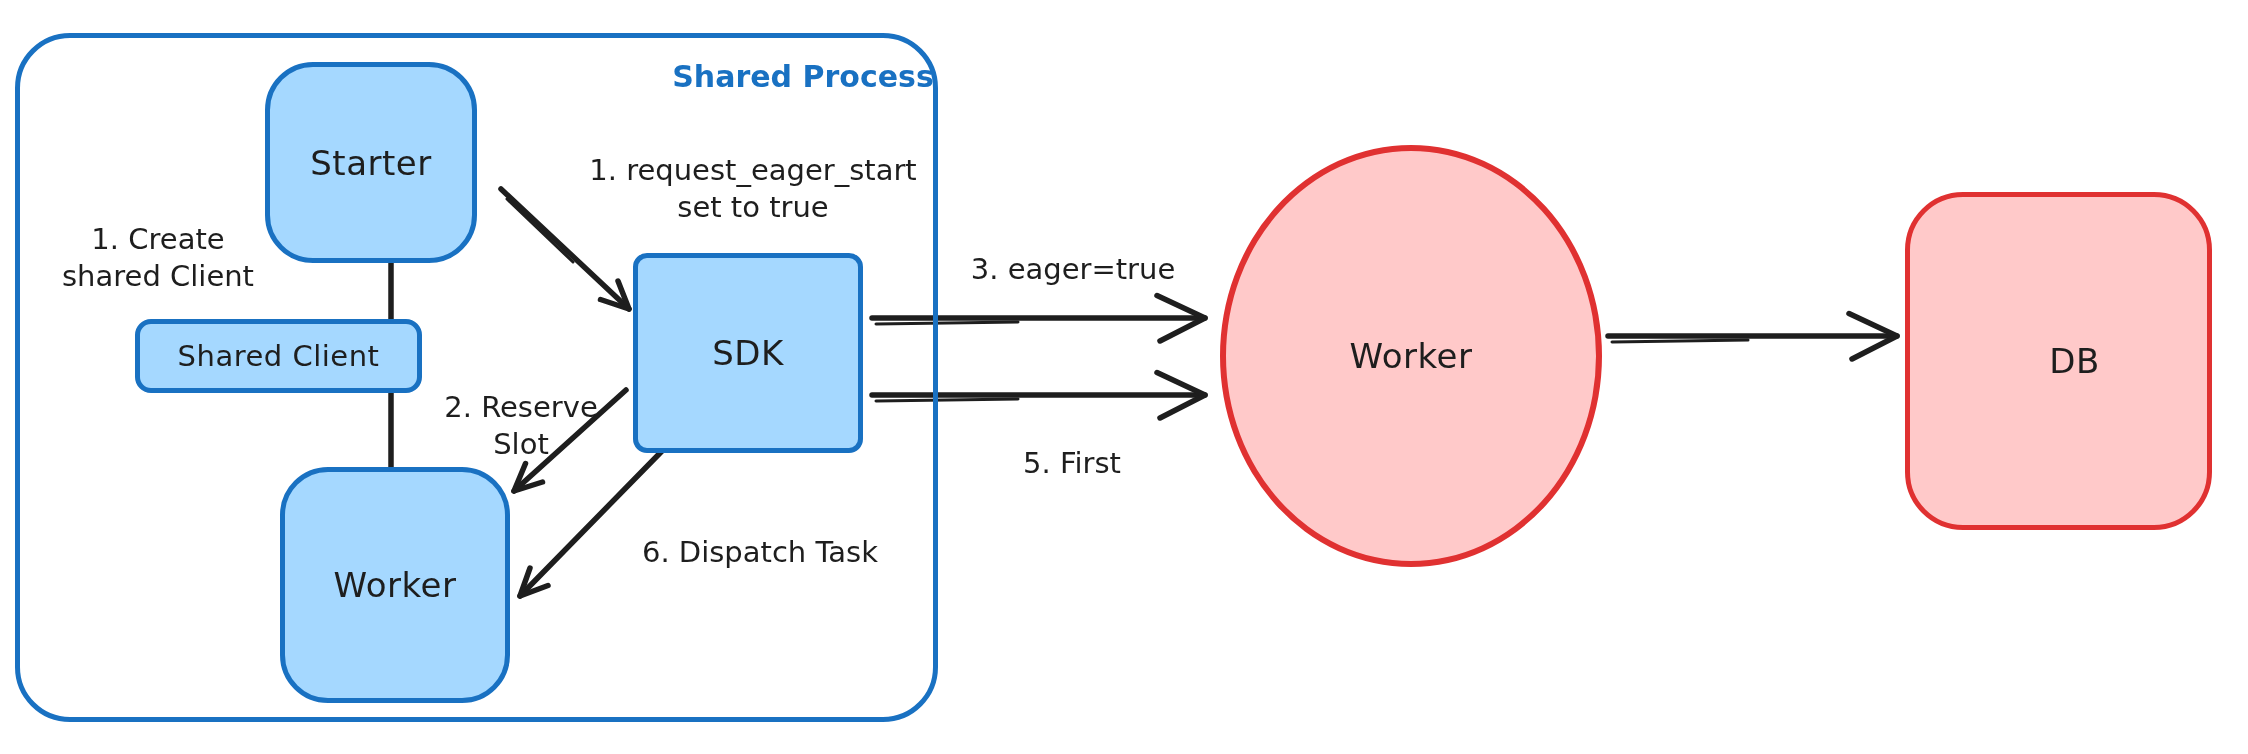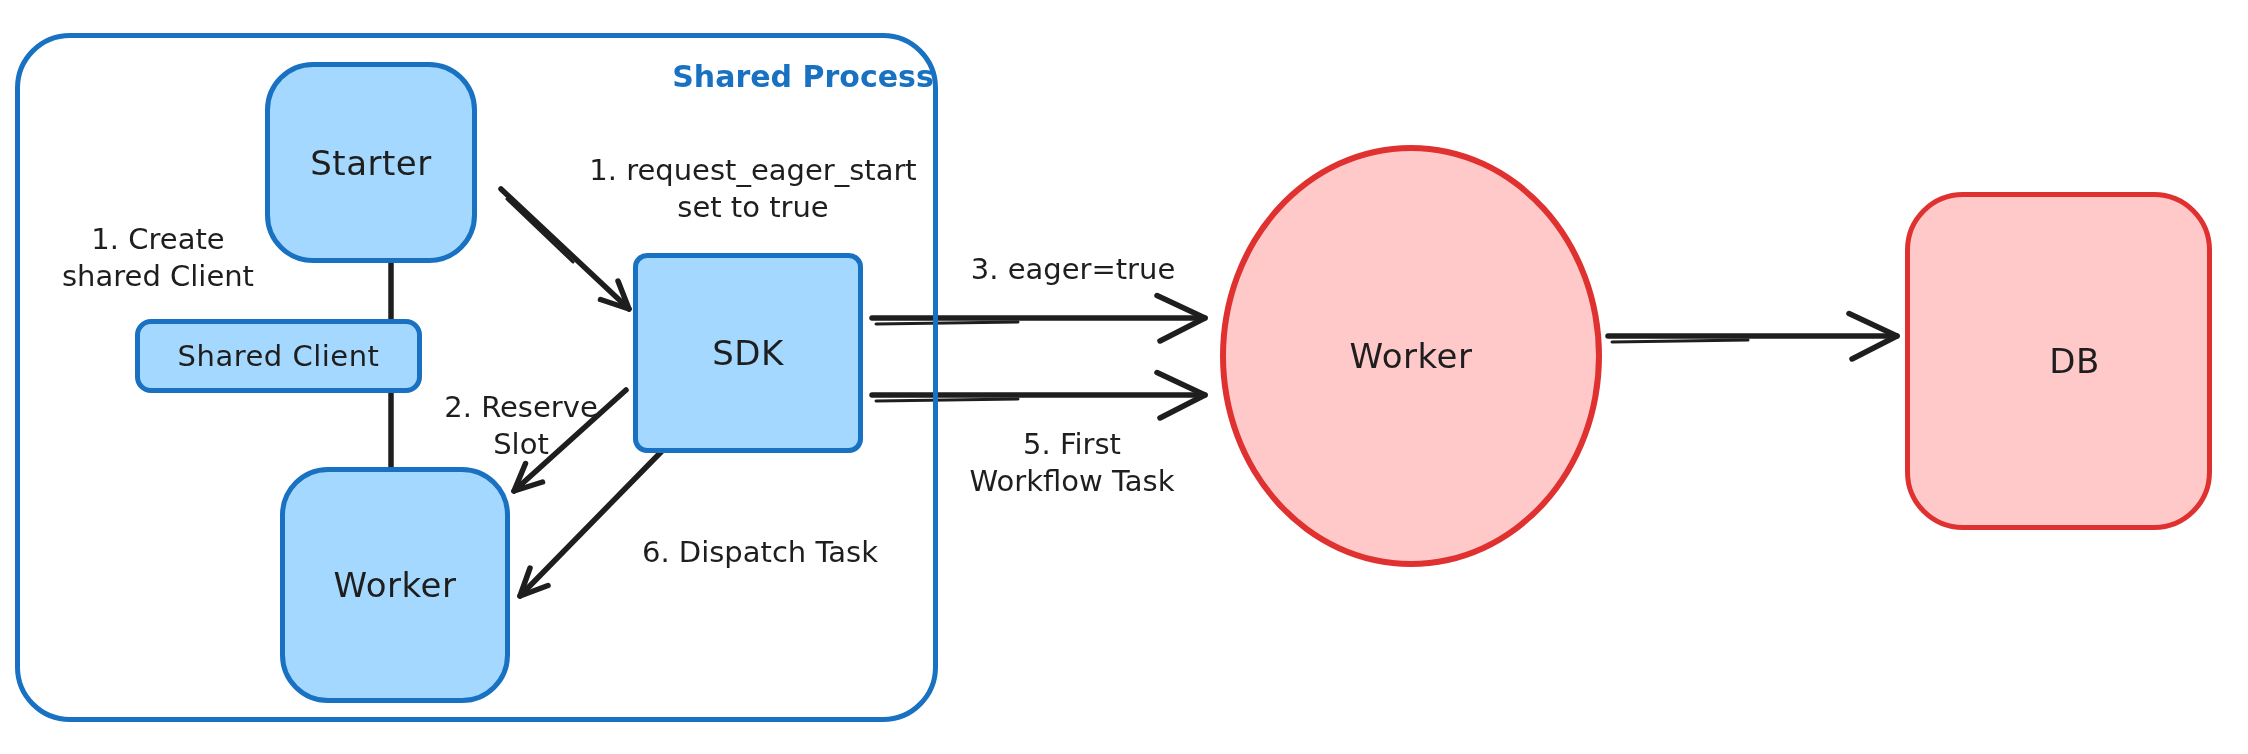--- a/index.html
+++ b/index.html
@@ -129,19 +129,18 @@
   </div>
   <div class="note n-reserve">
     <div>2. Reserve</div>
     <div>Slot</div>
   </div>
   <div class="note n-eager">
     <div>3. eager=true</div>
   </div>
   <div class="note n-firstwft">
     <div>5. First</div>
-    <div>Workflow Task</div>
   </div>
   <div class="note n-dispatch">
     <div>6. Dispatch Task</div>
   </div>
 
 </div>
 
 </body></html>

